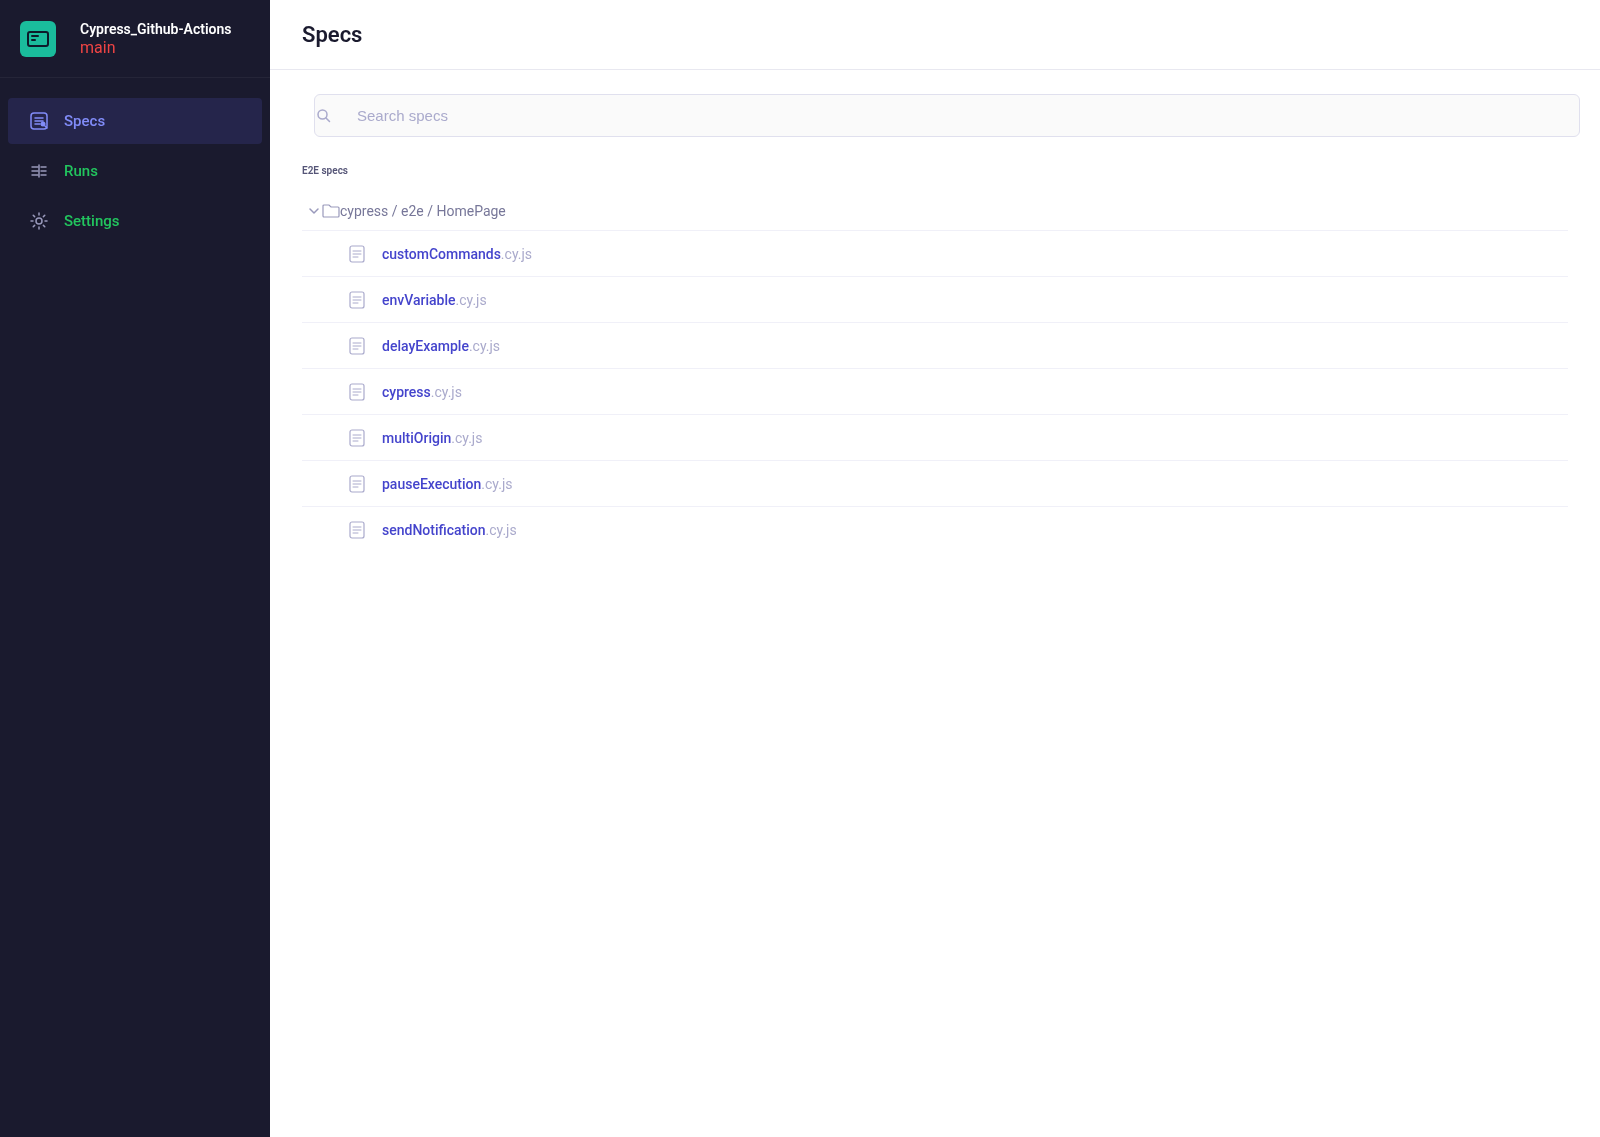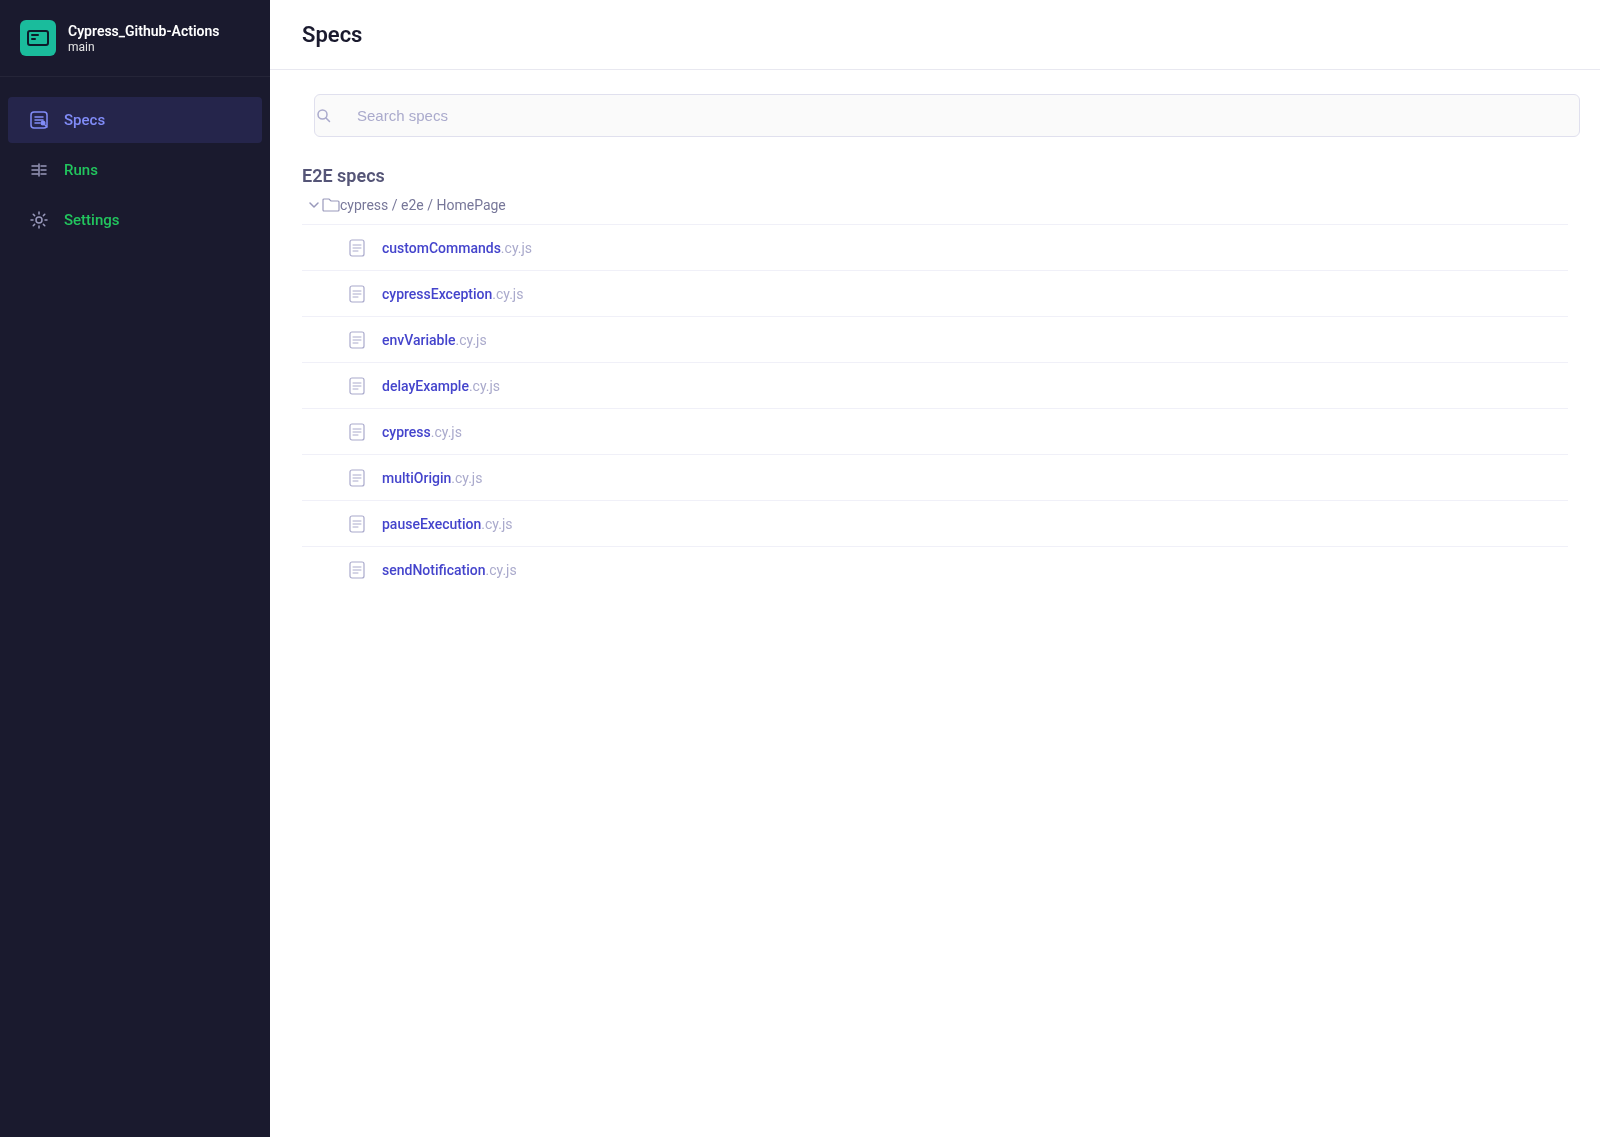--- a/index.html
+++ b/index.html
@@ -23,21 +23,21 @@
       background: #1a1a2e;
       display: flex;
       flex-direction: column;
       padding: 0;
     }
 
     .sidebar-header {
       padding: 20px 20px 20px 20px;
       display: flex;
       align-items: center;
-      gap: 12px;
+      gap: 24px;
       border-bottom: 1px solid rgba(255,255,255,0.05);
     }
 
     .app-logo {
       width: 36px;
       height: 36px;
       background: #1abc9c;
       border-radius: 6px;
       display: flex;
       align-items: center;
@@ -51,22 +51,22 @@
     }
 
     .sidebar-project-name {
       color: #ffffff;
       font-size: 14px;
       font-weight: 600;
       line-height: 1.3;
     }
 
     .sidebar-branch {
-      color: #e5e5e5;
-      font-size: 12px;
+      color: #ef4444;
+      font-size: 16px;
     }
 
     .sidebar-nav {
       padding: 20px 0;
       display: flex;
       flex-direction: column;
       gap: 4px;
     }
 
     .nav-item {
@@ -159,23 +159,24 @@
       background: #fafafa;
       margin-left: 12px;
     }
 
     .search-input::placeholder {
       color: #aaaacc;
     }
 
     
     .section-title {
-      font-size: 18px;
+      font-size: 10px;
       font-weight: 600;
       color: #555577;
+      margin-bottom: 16px;
       text-transform: none;
       letter-spacing: 0;
     }
 
     
     .folder-row {
       display: flex;
       align-items: center;
       gap: 0;
       padding: 10px 4px;
@@ -356,33 +357,20 @@
         <div class="file-row">
       <span class="file-icon">
         <svg width="16" height="18" viewBox="0 0 16 18" fill="none">
           <rect x="1" y="1" width="14" height="16" rx="2" stroke="#aaaacc" stroke-width="1.2" fill="none"></rect>
           <line x1="4" y1="6" x2="12" y2="6" stroke="#aaaacc" stroke-width="1" stroke-linecap="round"></line>
           <line x1="4" y1="9" x2="12" y2="9" stroke="#aaaacc" stroke-width="1" stroke-linecap="round"></line>
           <line x1="4" y1="12" x2="9" y2="12" stroke="#aaaacc" stroke-width="1" stroke-linecap="round"></line>
         </svg>
       </span>
       <span>
-        <span class="file-name-bold">cypressException</span><span class="file-name-dim">.cy.js</span>
-      </span>
-    </div>
-        <div class="file-row">
-      <span class="file-icon">
-        <svg width="16" height="18" viewBox="0 0 16 18" fill="none">
-          <rect x="1" y="1" width="14" height="16" rx="2" stroke="#aaaacc" stroke-width="1.2" fill="none"></rect>
-          <line x1="4" y1="6" x2="12" y2="6" stroke="#aaaacc" stroke-width="1" stroke-linecap="round"></line>
-          <line x1="4" y1="9" x2="12" y2="9" stroke="#aaaacc" stroke-width="1" stroke-linecap="round"></line>
-          <line x1="4" y1="12" x2="9" y2="12" stroke="#aaaacc" stroke-width="1" stroke-linecap="round"></line>
-        </svg>
-      </span>
-      <span>
         <span class="file-name-bold">envVariable</span><span class="file-name-dim">.cy.js</span>
       </span>
     </div>
         <div class="file-row">
       <span class="file-icon">
         <svg width="16" height="18" viewBox="0 0 16 18" fill="none">
           <rect x="1" y="1" width="14" height="16" rx="2" stroke="#aaaacc" stroke-width="1.2" fill="none"></rect>
           <line x1="4" y1="6" x2="12" y2="6" stroke="#aaaacc" stroke-width="1" stroke-linecap="round"></line>
           <line x1="4" y1="9" x2="12" y2="9" stroke="#aaaacc" stroke-width="1" stroke-linecap="round"></line>
           <line x1="4" y1="12" x2="9" y2="12" stroke="#aaaacc" stroke-width="1" stroke-linecap="round"></line>

